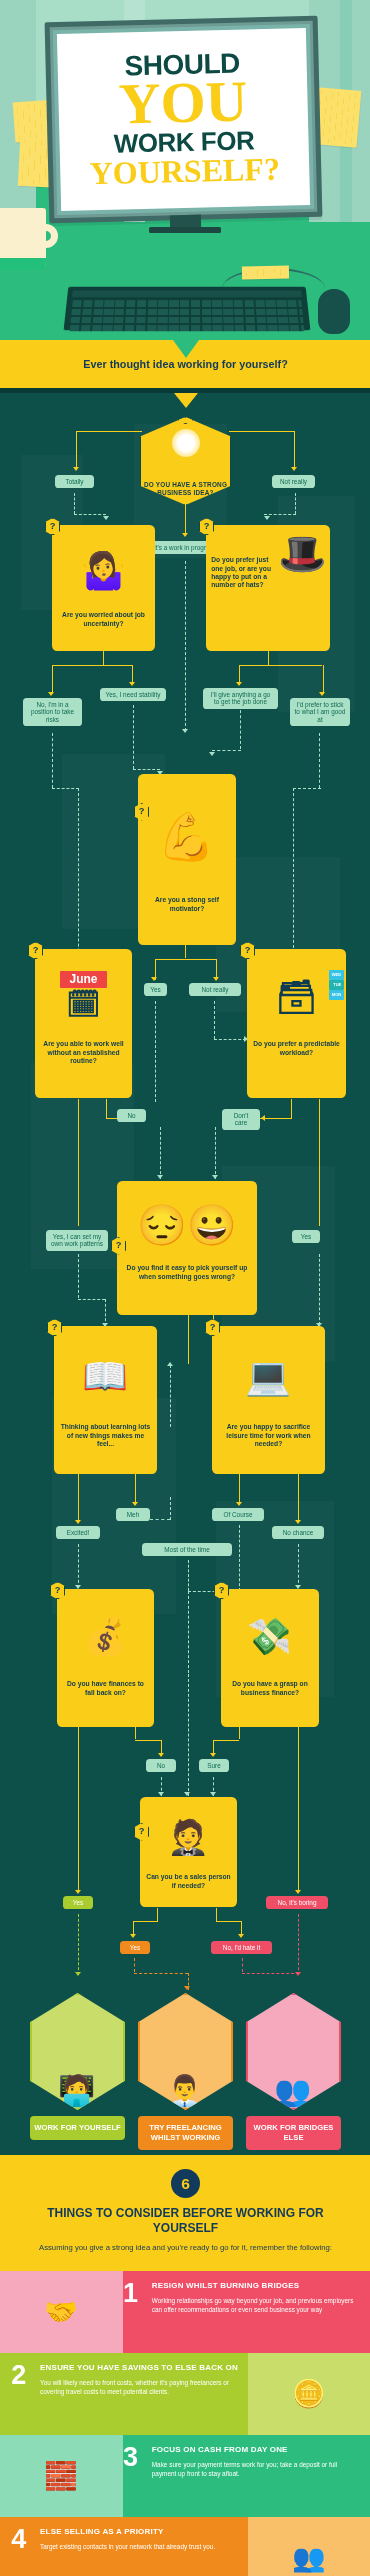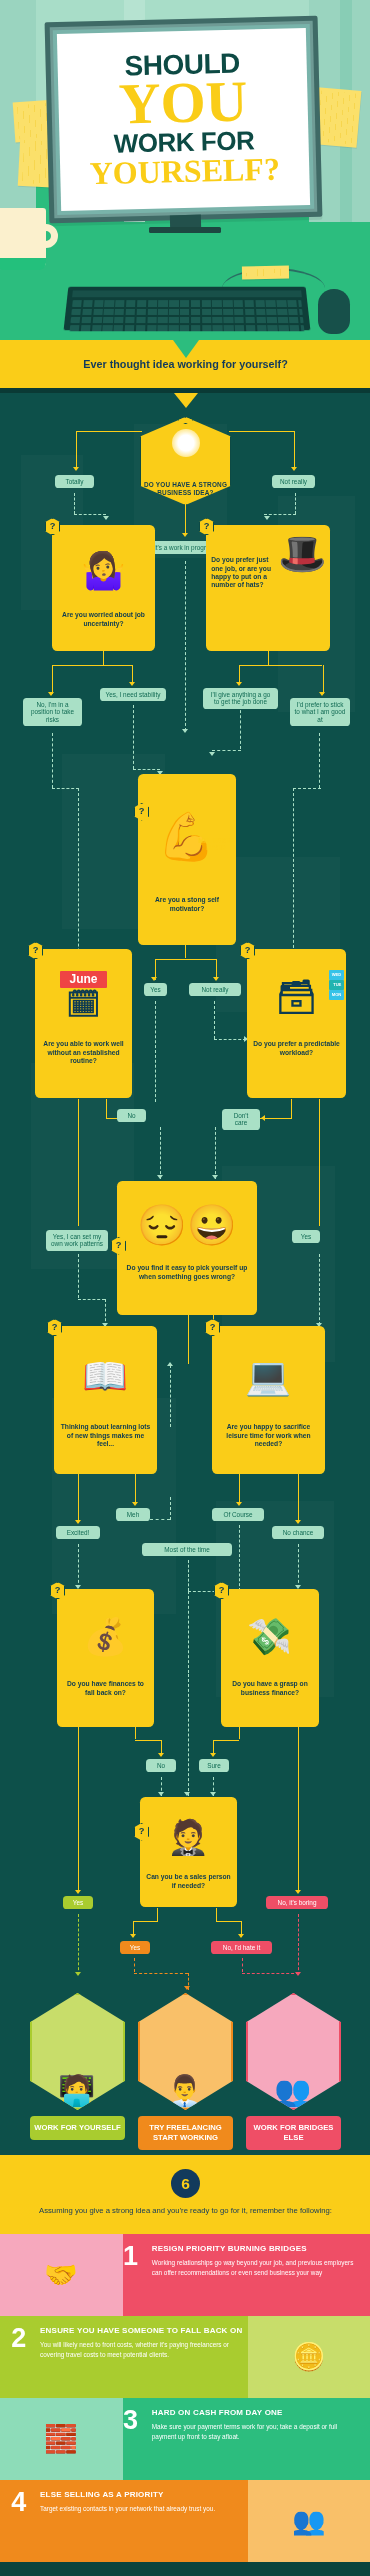--- a/index.html
+++ b/index.html
@@ -522,64 +522,65 @@
     <div class="ans red" style="left:211px;top:1548px;width:61px;">No, I'd hate it</div>
     <div class="dash red dashv" style="left:242px;top:1565px;height:14.4px;"></div>
     <div class="dash red dashh" style="left:242px;top:1580px;width:57px;"></div>
 
     <div class="result r-olive" style="left:30px;top:1600px;">
       <div class="hex">🧑‍💻</div>
       <div class="rl">WORK FOR YOURSELF</div>
     </div>
     <div class="result r-orange" style="left:138px;top:1600px;">
       <div class="hex">👨‍💼</div>
-      <div class="rl">TRY FREELANCING START WORKING</div>
+      <div class="rl">TRY FREELANCING WHILST WORKING</div>
     </div>
     <div class="result r-red" style="left:246px;top:1600px;">
       <div class="hex">👥</div>
       <div class="rl">WORK FOR BRIDGES ELSE</div>
     </div>
 
     <div style="height:1762px"></div>
   </section>
 
   <section class="consider">
     <div class="circle6">6</div>
+    <h2>THINGS TO CONSIDER BEFORE WORKING FOR YOURSELF</h2>
     <p>Assuming you give a strong idea and you're ready to go for it, remember the following:</p>
   </section>
 
   <section>
     <div class="tip t1">
       <div class="art">🤝</div>
       <div class="body">
         <div class="num">1</div>
         <div>
-          <h3>RESIGN PRIORITY BURNING BRIDGES</h3>
+          <h3>RESIGN WHILST BURNING BRIDGES</h3>
           <div class="txt">Working relationships go way beyond your job, and previous employers can offer recommendations or even send business your way</div>
         </div>
       </div>
     </div>
 
     <div class="tip t2 alt">
       <div class="art">🪙</div>
       <div class="body">
         <div class="num">2</div>
         <div>
-          <h3>ENSURE YOU HAVE SOMEONE TO FALL BACK ON</h3>
+          <h3>ENSURE YOU HAVE SAVINGS TO ELSE BACK ON</h3>
           <div class="txt">You will likely need to front costs, whether it's paying freelancers or covering travel costs to meet potential clients.</div>
         </div>
       </div>
     </div>
 
     <div class="tip t3">
       <div class="art">🧱</div>
       <div class="body">
         <div class="num">3</div>
         <div>
-          <h3>HARD ON CASH FROM DAY ONE</h3>
+          <h3>FOCUS ON CASH FROM DAY ONE</h3>
           <div class="txt">Make sure your payment terms work for you; take a deposit or full payment up front to stay afloat.</div>
         </div>
       </div>
     </div>
 
     <div class="tip t4 alt">
       <div class="art">👥</div>
       <div class="body">
         <div class="num">4</div>
         <div>

